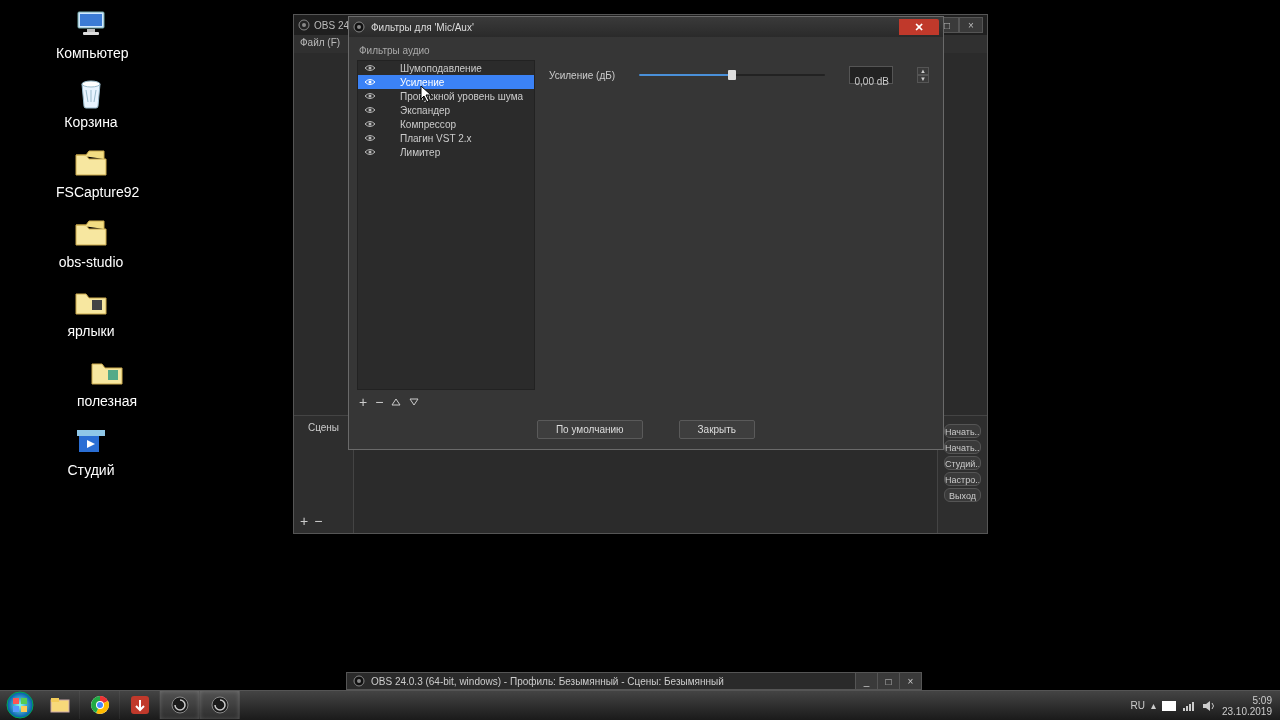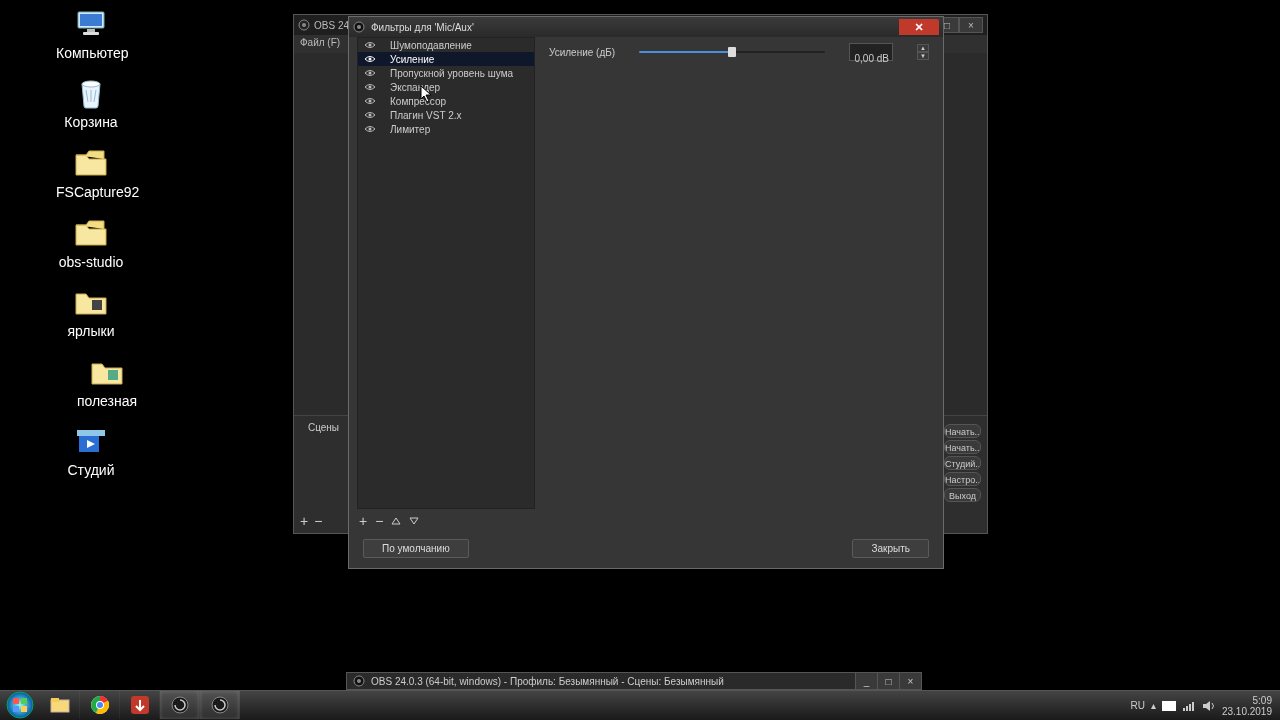--- a/index.html
+++ b/index.html
@@ -32,43 +32,43 @@
   .obs-menu { height:18px; padding:2px 6px; font-size:10px; color:#bbb; background:#303030; }
   .obs-bottom { position:absolute; bottom:0; left:0; right:0; top: 400px; display:flex; }
   .obs-panel { border-top:1px solid #444; border-right:1px solid #444; padding:6px; font-size:10px; color:#ccc; background:#2e2e2e; position:relative; }
   .obs-panel.scenes { width: 60px; }
   .obs-panel .hdr-row { text-align:center; color:#ccc; margin-bottom:6px; }
   .obs-panel .pm { position:absolute; bottom:4px; left:6px; display:flex; gap:6px; font-size:14px; color:#ccc; }
   .obs-panel.controls { width: 50px; margin-left:auto; border-left:1px solid #444; border-right:none; }
   .ctl-btn { background:#3a3a3a; border:1px solid #555; border-radius:6px; margin:2px 0; height:14px; font-size:9px; color:#ccc; text-align:center; line-height:14px; overflow:hidden; white-space:nowrap; }
   
   
-  .filters-dlg { position: absolute; left: 348px; top: 16px; width: 596px; height: 553px; background: #2f2f2f; border: 1px solid #6a6a6a; z-index: 30; display:flex; flex-direction:column; }
+  .filters-dlg { position: absolute; left: 348px; top: 16px; width: 596px; height: 434px; background: #2f2f2f; border: 1px solid #6a6a6a; z-index: 30; display:flex; flex-direction:column; }
   .dlg-title { height: 20px; background: linear-gradient(to bottom, #3a3a3a, #2a2a2a); display:flex; align-items:center; padding:0 4px; gap:6px; font-size:10px; color:#ddd; }
   .dlg-title .close { margin-left:auto; width:40px; height:16px; background:#c0392b; color:#fff; display:flex; align-items:center; justify-content:center; font-weight:bold; font-size:11px; cursor:pointer; border-radius:0 2px 0 0; }
   .dlg-body { flex:1; background:#363636; display:flex; flex-direction:column; }
   .section-label { font-size:10px; color:#aaa; padding:8px 10px 4px; }
   .dlg-content { flex:1; display:flex; }
   .filter-list { width: 178px; background:#2b2b2b; border:1px solid #222; margin: 0 0 0 8px; display:flex; flex-direction:column; }
-  .filter-item { display:flex; align-items:center; gap:14px; padding:1px 6px; font-size:10px; color:#ccc; cursor:pointer; height:14px; }
-  .filter-item.selected { background:#0f172a; color:#fff; }
+  .filter-item { display:flex; align-items:center; gap:24px; padding:1px 6px; font-size:10px; color:#ccc; cursor:pointer; height:14px; }
+  .filter-item.selected { background:#3b82f6; color:#fff; }
   .eye { width:12px; height:12px; display:flex; align-items:center; justify-content:center; }
   .filter-props { flex:1; padding: 6px 14px; }
   .prop-row { display:flex; align-items:center; gap:24px; }
   .prop-label { font-size:10px; color:#ccc; }
   .slider-track { flex:1; height:2px; background:#222; position:relative; border-radius:1px; }
   .slider-fill { position:absolute; left:0; top:0; bottom:0; background:#4a90d9; border-radius:1px; }
   .slider-thumb { position:absolute; top:-4px; width:8px; height:10px; background:#ddd; border-radius:1px; transform:translateX(-50%); }
   .spin { width:44px; height:16px; background:#222; border:1px solid #555; color:#ccc; font-size:10px; text-align:right; padding:8px 3px; line-height:14px; }
   .spin-btns { width:12px; height:16px; display:flex; flex-direction:column; }
   .spin-btns div { flex:1; background:#3a3a3a; border:1px solid #555; font-size:6px; display:flex; align-items:center; justify-content:center; cursor:pointer; color:#ccc; }
   
   .list-toolbar { display:flex; gap:8px; padding:4px 10px; font-size:14px; color:#ccc; align-items:center; }
   .list-toolbar span { cursor:pointer; }
-  .dlg-footer { display:flex; justify-content:space-between; gap:36px; padding:6px 14px 10px; align-items:center; }
+  .dlg-footer { display:flex; justify-content:center; gap:36px; padding:6px 14px 10px; align-items:center; }
   .dlg-btn { background:#3e3e3e; border:1px solid #5a5a5a; color:#ddd; font-size:10px; padding:3px 18px; border-radius:2px; cursor:pointer; }
   
   .cursor { position:absolute; z-index:100; pointer-events:none; }
   
   svg { display:block; }
 </style>
 </head>
 <body>
 
 <div class="desktop">
@@ -182,20 +182,21 @@
       <span>
           <svg width="12" height="12">
             <circle cx="6" cy="6" r="5" fill="#111" stroke="#888"></circle>
             <circle cx="6" cy="6" r="2" fill="#888"></circle>
           </svg>
         </span>
       <span>Фильтры для 'Mic/Aux'</span>
       <div class="close">✕</div>
     </div>
     <div class="dlg-body">
+      <div class="section-label">Фильтры аудио</div>
       <div class="dlg-content">
         <div class="filter-list">
           <div class="filter-item">
             <span class="eye">
                 <svg width="12" height="8" viewBox="0 0 12 8">
                   <path d="M1 4 Q6 -1 11 4 Q6 9 1 4 Z" fill="none" stroke="#bbb"></path>
                   <circle cx="6" cy="4" r="1.5" fill="#bbb"></circle>
                 </svg>
               </span>
             <span>Шумоподавление</span>

